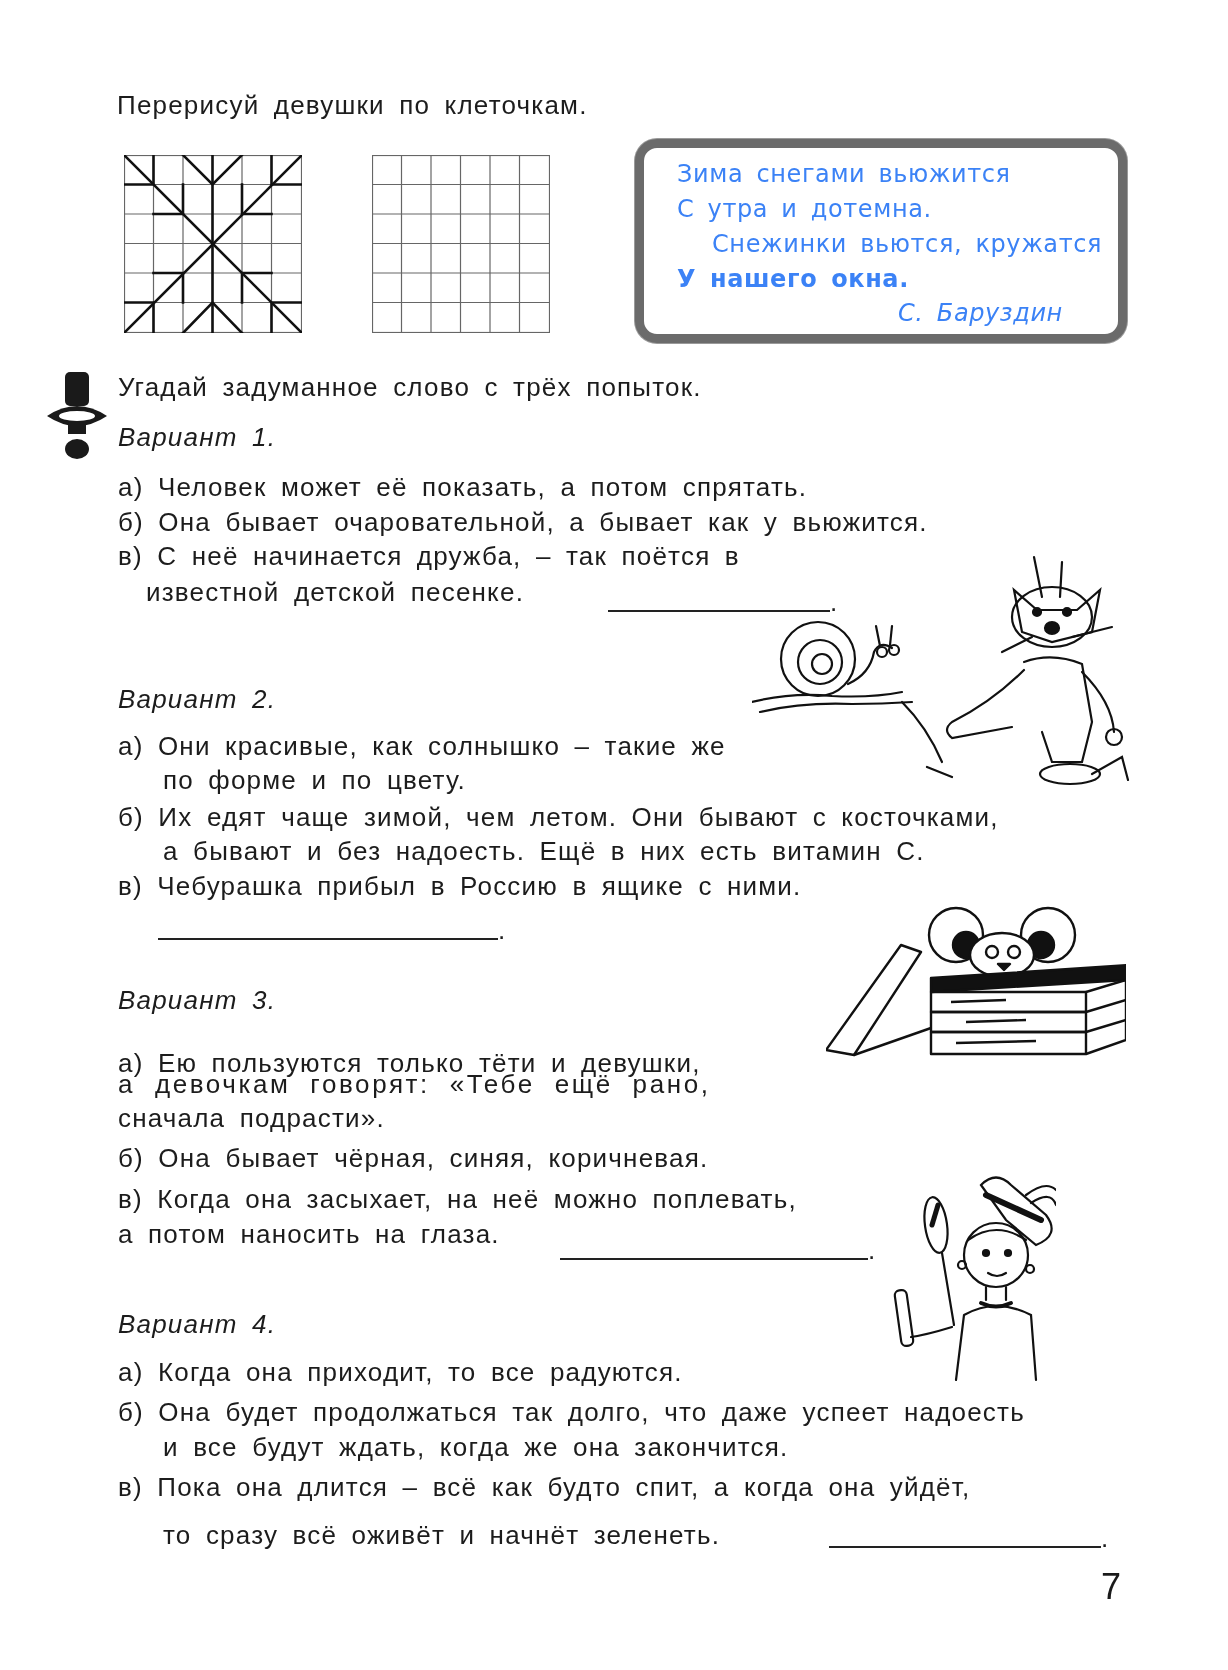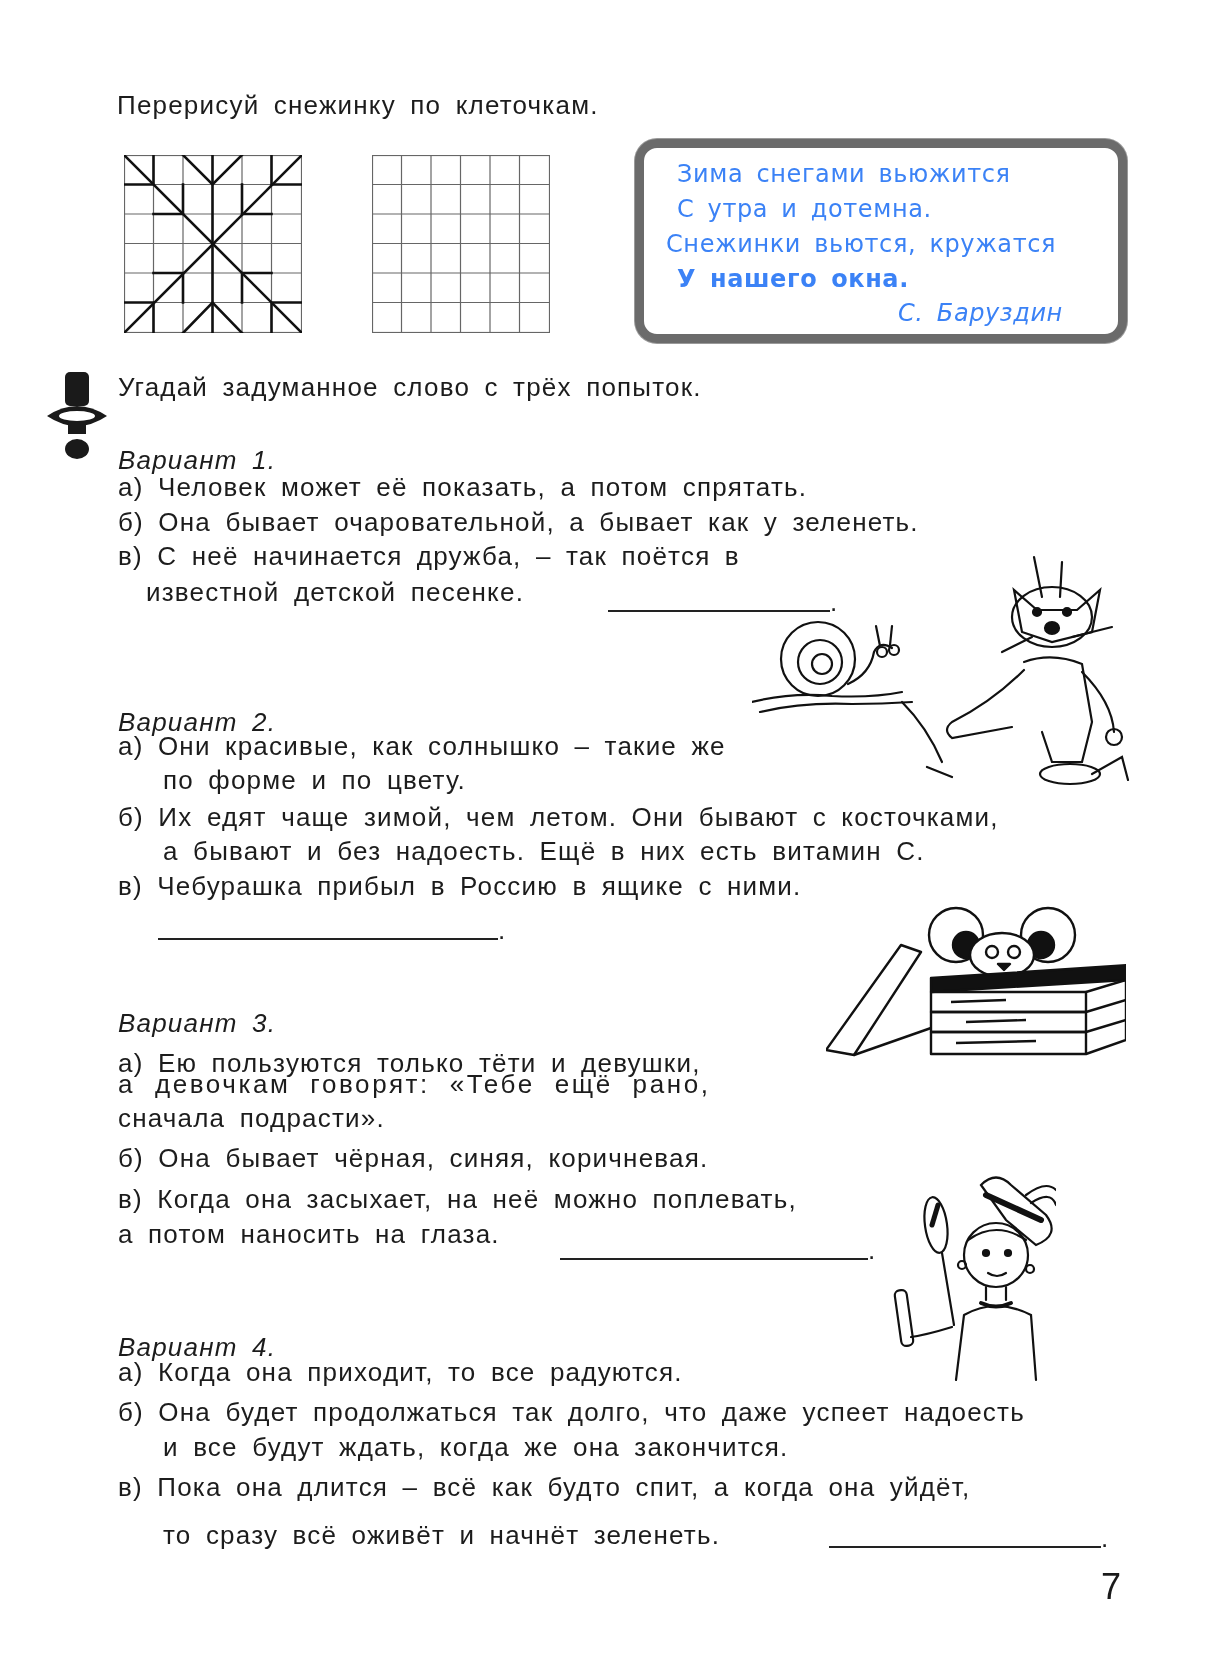--- a/index.html
+++ b/index.html
@@ -1,35 +1,35 @@
 <!DOCTYPE html>
 <html><head>
 <meta charset="utf-8">
 <style>
   html, body { margin:0; padding:0; }
   body { width:1228px; height:1670px; background:#ffffff; position:relative; overflow:hidden;
          font-family:"Liberation Sans", "DejaVu Sans", sans-serif; color:#1c1c1c; }
   .abs { position:absolute; white-space:nowrap; }
   .txt { font-size:26px; letter-spacing:1.2px; word-spacing:6px; line-height:30px; }
-  .it { font-style:italic;margin-top:23px; }
+  .it { font-style:italic; }
   .grid { position:absolute; }
   .poem-box { position:absolute; left:635px; top:139px; width:492px; height:204px; box-sizing:border-box;
               border:9px solid #6b6b6b; border-radius:22px; background:#fff;
               box-shadow:0 0 0 1px #9a9a9a; }
   .poem-line { position:absolute; font-family:"DejaVu Sans", sans-serif; font-size:24px; letter-spacing:0.6px; word-spacing:5px; white-space:nowrap; color:#3b82f6; }
   .poem-author { font-style:italic; }
   .blank { position:absolute; border-bottom:2px solid #222; height:0; }
   .dot { position:absolute; font-size:26px; }
   .page-num { position:absolute; font-size:36px; color:#1a1a1a; }
   .illus { position:absolute; }
 </style>
 </head>
 <body>
 
-<div class="abs txt" style="left:117px; top:90px;">Перерисуй снежинку по клеточкам.</div>
+<div class="abs txt" style="left:117px; top:90px;">Перерисуй девушки по клеточкам.</div>
 
 <svg class="grid" style="left:124px; top:155px;" width="178" height="178" viewBox="0 0 178 178">
   <g stroke="#666" stroke-width="1.2" fill="none">
     <rect x="0.5" y="0.5" width="177" height="177"></rect>
     <line x1="29.5" y1="0" x2="29.5" y2="178"></line>
       <line x1="59" y1="0" x2="59" y2="178"></line>
       <line x1="88.5" y1="0" x2="88.5" y2="178"></line>
       <line x1="118" y1="0" x2="118" y2="178"></line>
       <line x1="147.5" y1="0" x2="147.5" y2="178"></line>
     <line y1="29.5" x1="0" y2="29.5" x2="178"></line>
@@ -67,37 +67,37 @@
       <line y1="59" x1="0" y2="59" x2="178"></line>
       <line y1="88.5" x1="0" y2="88.5" x2="178"></line>
       <line y1="118" x1="0" y2="118" x2="178"></line>
       <line y1="147.5" x1="0" y2="147.5" x2="178"></line>
   </g>
 </svg>
 
 <div class="poem-box"></div>
 <div class="poem-line" style="left:677px; top:160px;">Зима снегами вьюжится</div>
 <div class="poem-line" style="left:677px; top:195px;">С утра и дотемна.</div>
-<div class="poem-line" style="left:666px; top:230px;text-align:center;">Снежинки вьются, кружатся</div>
+<div class="poem-line" style="left:712px; top:230px;text-align:center;">Снежинки вьются, кружатся</div>
 <div class="poem-line" style="left:677px; top:265px;font-weight:bold;">У нашего окна.</div>
 <div class="poem-line poem-author" style="left:898px; top:299px;">С. Баруздин</div>
 
 <svg class="illus" style="left:46px; top:372px;" width="62" height="88" viewBox="0 0 62 88">
   <rect x="19" y="0" width="24" height="34" rx="5" fill="#1a1a1a"></rect>
   <path d="M1 44 Q31 24 61 44 Q31 64 1 44 Z" fill="#1a1a1a"></path>
   <ellipse cx="31" cy="44" rx="18" ry="5" fill="#fff"></ellipse>
   <rect x="22" y="52" width="18" height="10" fill="#1a1a1a"></rect>
   <ellipse cx="31" cy="77" rx="12" ry="10" fill="#1a1a1a"></ellipse>
 </svg>
 
 <div class="abs txt" style="left:118px; top:372px;">Угадай задуманное слово с трёх попыток.</div>
 
 <div class="abs txt it" style="left:118px; top:422px;">Вариант 1.</div>
 <div class="abs txt" style="left:118px; top:472px;">а) Человек может её показать, а потом спрятать.</div>
-<div class="abs txt" style="left:118px; top:507px;">б) Она бывает очаровательной, а бывает как у зеленеть.</div>
+<div class="abs txt" style="left:118px; top:507px;">б) Она бывает очаровательной, а бывает как у вьюжится.</div>
 <div class="abs txt" style="left:118px; top:541px;">в) С неё начинается дружба, – так поётся в</div>
 <div class="abs txt" style="left:146px; top:577px;">известной детской песенке.</div>
 <div class="blank" style="left:608px; top:610px; width:222px;"></div>
 <div class="dot" style="left:830px; top:587px;">.</div>
 
 <svg class="illus" style="left:752px; top:552px;" width="380" height="236" viewBox="0 0 380 236">
   <g fill="none" stroke="#111" stroke-width="2.2" stroke-linecap="round">
 
     <circle cx="66" cy="107" r="37"></circle>
     <circle cx="68" cy="110" r="22"></circle>

